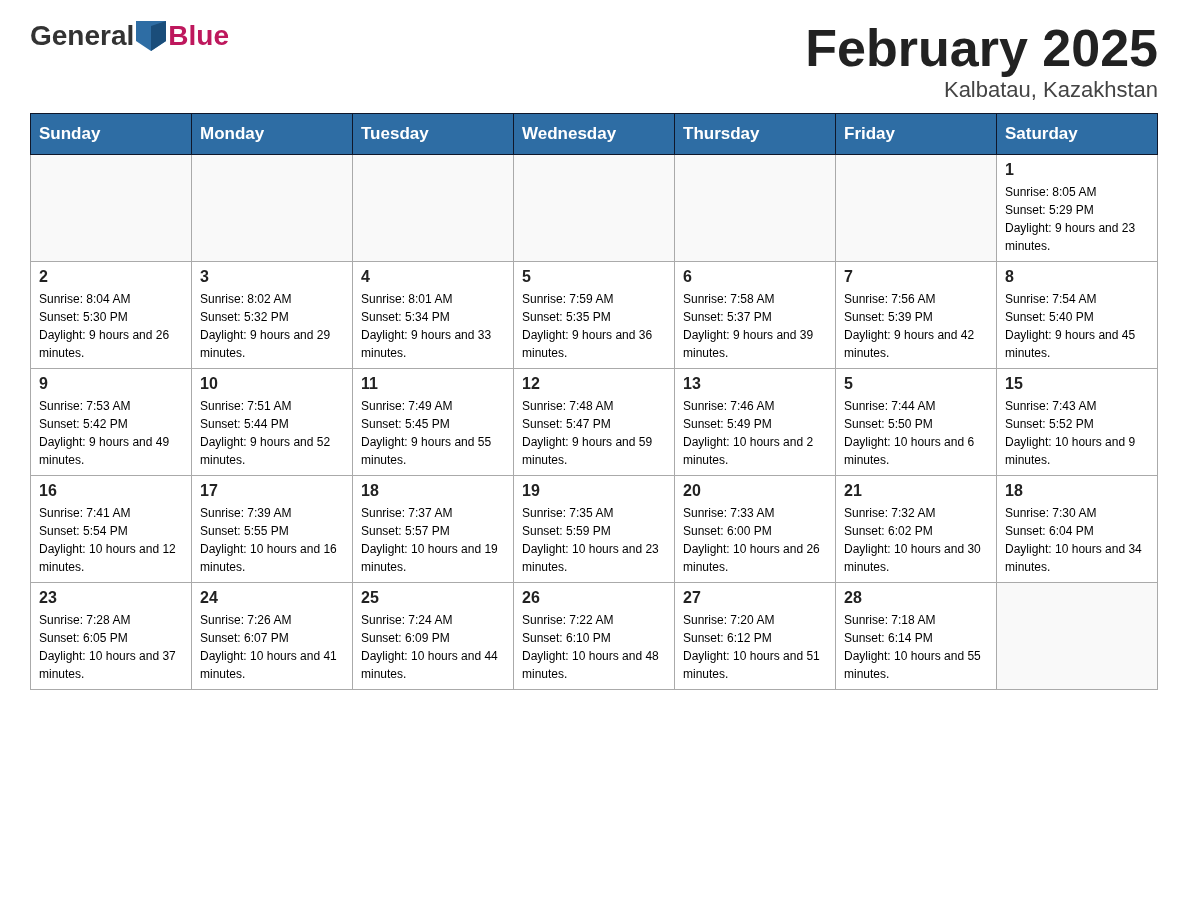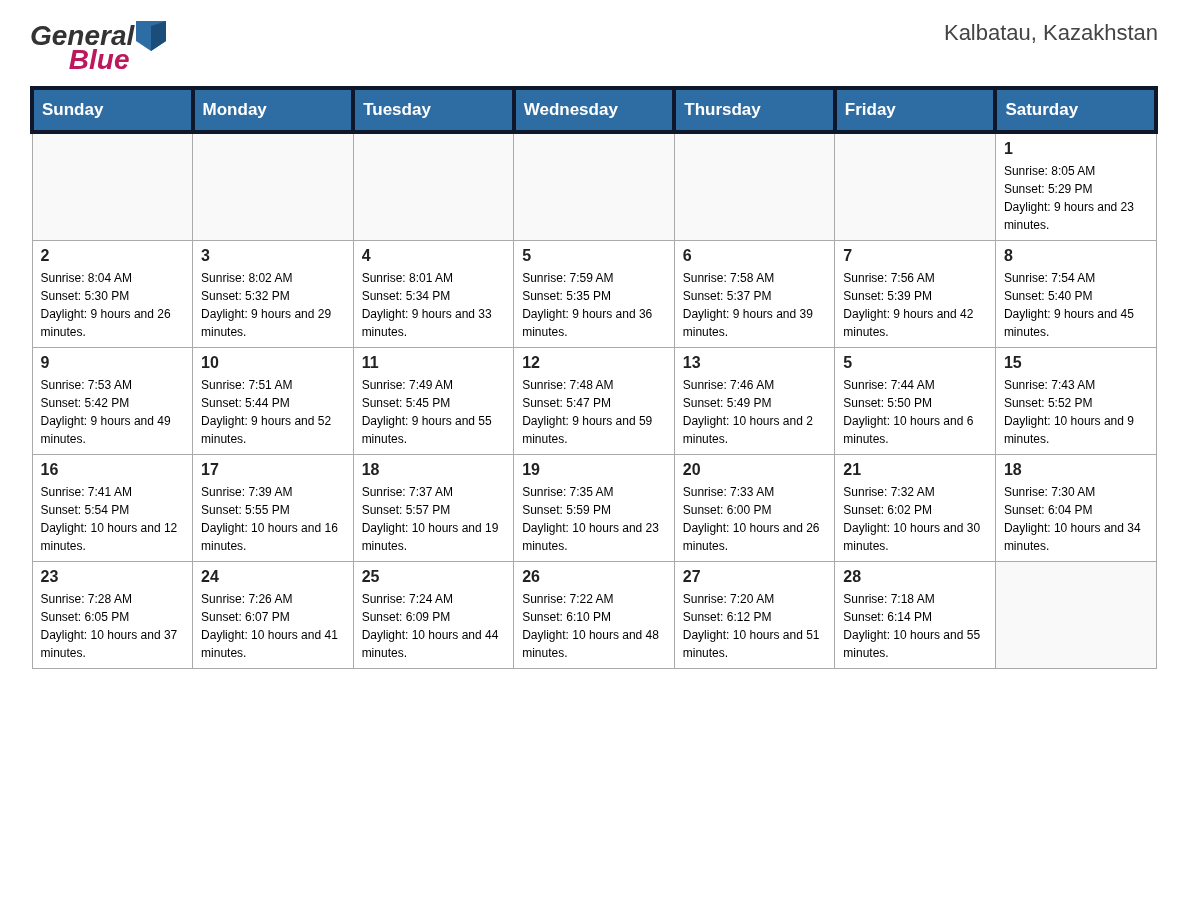--- a/index.html
+++ b/index.html
@@ -54,21 +54,21 @@
       border-collapse: collapse;
       margin-top: 10px;
     }
     .calendar thead th {
       background-color: #2e6da4;
       color: #fff;
       font-size: 17px;
       font-weight: bold;
       padding: 10px 8px;
       text-align: left;
-      border: 4px solid #0f172a;
+      border: 1px solid #0f172a;
     }
     .calendar tbody td {
       vertical-align: top;
       border: 1px solid #aaa;
       padding: 6px 8px;
       width: 14.28%;
       min-height: 100px;
       font-size: 12.5px;
       color: #333;
     }
@@ -89,32 +89,33 @@
     }
     .row-divider td {
       border-top: 2px solid #2e6da4;
     }
   </style>
 </head>
 <body>
 
 <div class="header">
   <div class="logo">
-    <div style="display:flex;flex-direction:column;align-items:center;font-style:italic;">
+    <div style="display:flex;flex-direction:row;align-items:flex-end;">
       <div style="display:flex;align-items:center;">
         <span class="logo-text-general">General</span>
         <svg class="logo-icon" viewBox="0 0 30 30" xmlns="http://www.w3.org/2000/svg">
           <polygon points="0,0 30,0 30,20 15,30 0,20" fill="#2e6da4"></polygon>
           <polygon points="15,5 30,0 30,20 15,30" fill="#1a4d7a"></polygon>
         </svg>
       </div>
       <span class="logo-text-blue" style="margin-top:-8px;margin-left:2px;">Blue</span>
     </div>
   </div>
   <div class="title-block">
+    <div class="month-title">February 2025</div>
     <div class="location">Kalbatau, Kazakhstan</div>
   </div>
 </div>
 
 <table class="calendar">
   <thead>
     <tr>
       <th>Sunday</th>
       <th>Monday</th>
       <th>Tuesday</th>

